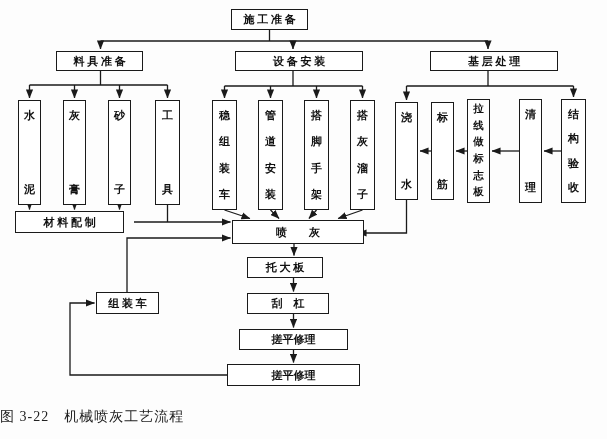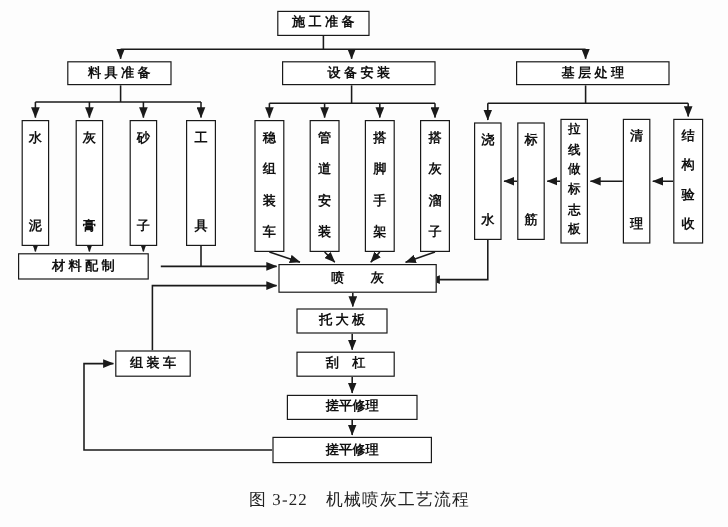--- a/index.html
+++ b/index.html
@@ -12,21 +12,21 @@
   svg.wires { position:absolute; left:0; top:0; pointer-events:none; }
   .box {
     position:absolute; border:1.4px solid #1a1a1a; background:#fff;
     display:flex; align-items:center; justify-content:center;
     font-weight:bold; font-size:11px; line-height:1; white-space:pre; color:#111;
   }
   .vbox { flex-direction:column; justify-content:space-between; padding:9px 0; }
   .vbox span { display:block; text-align:center; }
   .small { font-size:10.5px; }
   .caption {
-    position:absolute; left:0; top:408px; width:599px; text-align:center;
+    position:absolute; left:0; top:408px; width:599px; text-align:left;
     font-size:14px; font-weight:normal; letter-spacing:1px; color:#222;
   }
 </style>
 </head>
 <body>
 
 <div class="stage">
 
   <svg class="wires" width="607" height="439" viewBox="0 0 607 439">
     <defs>

